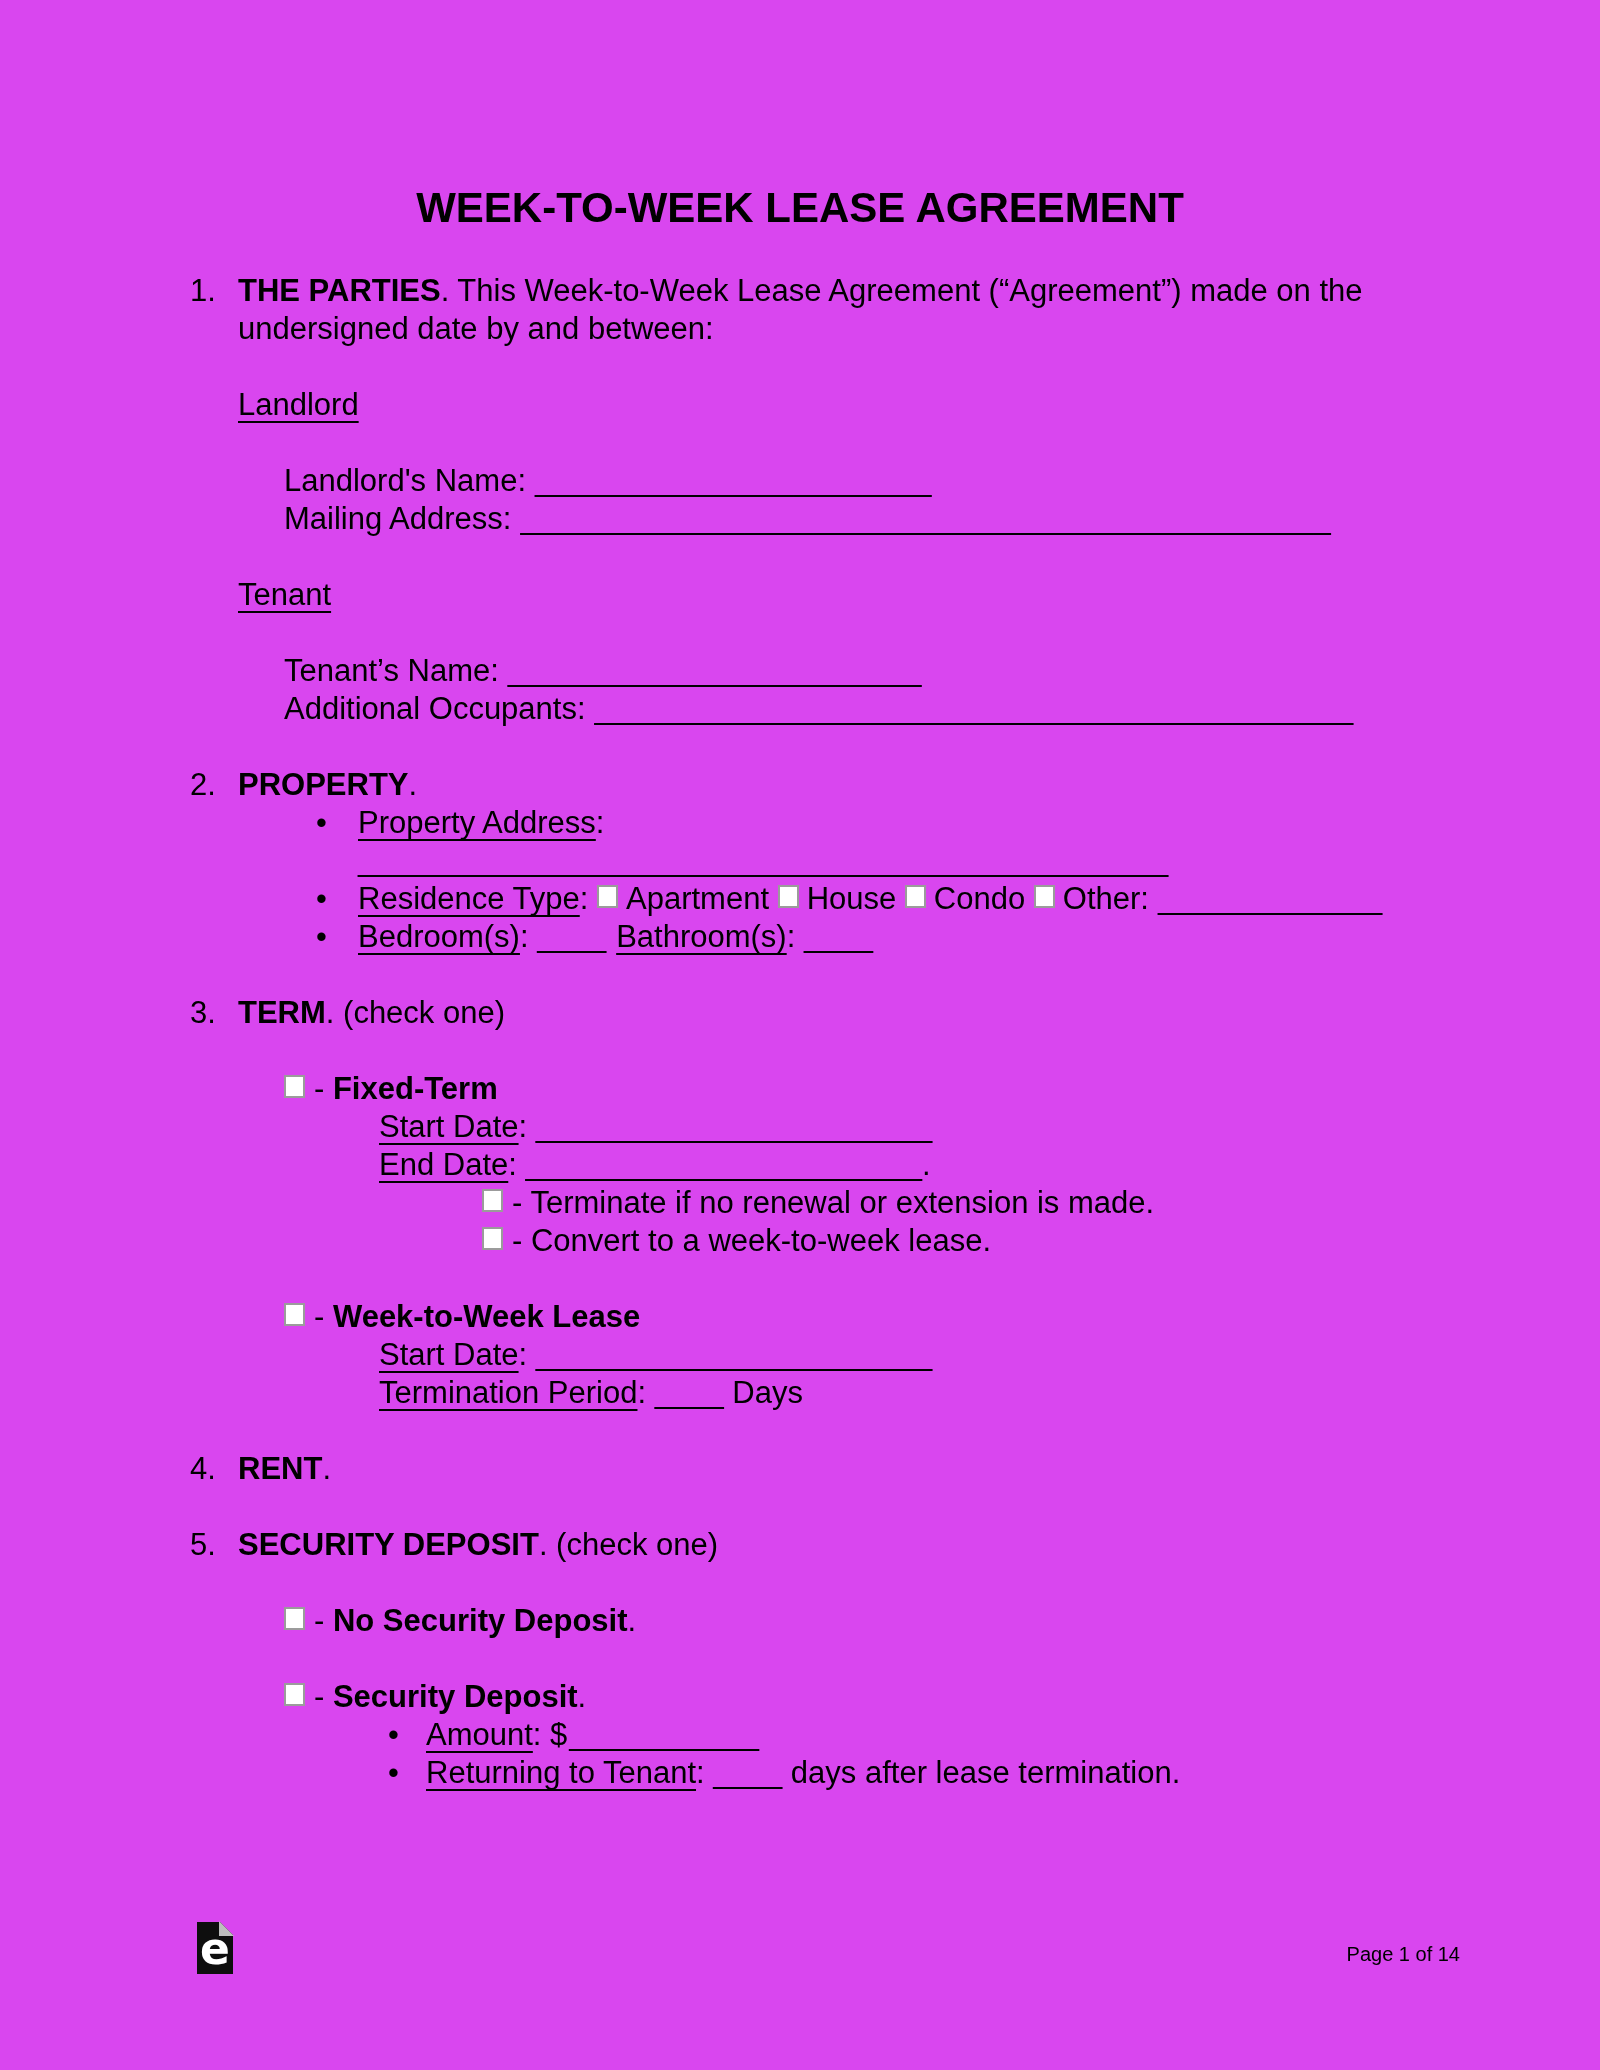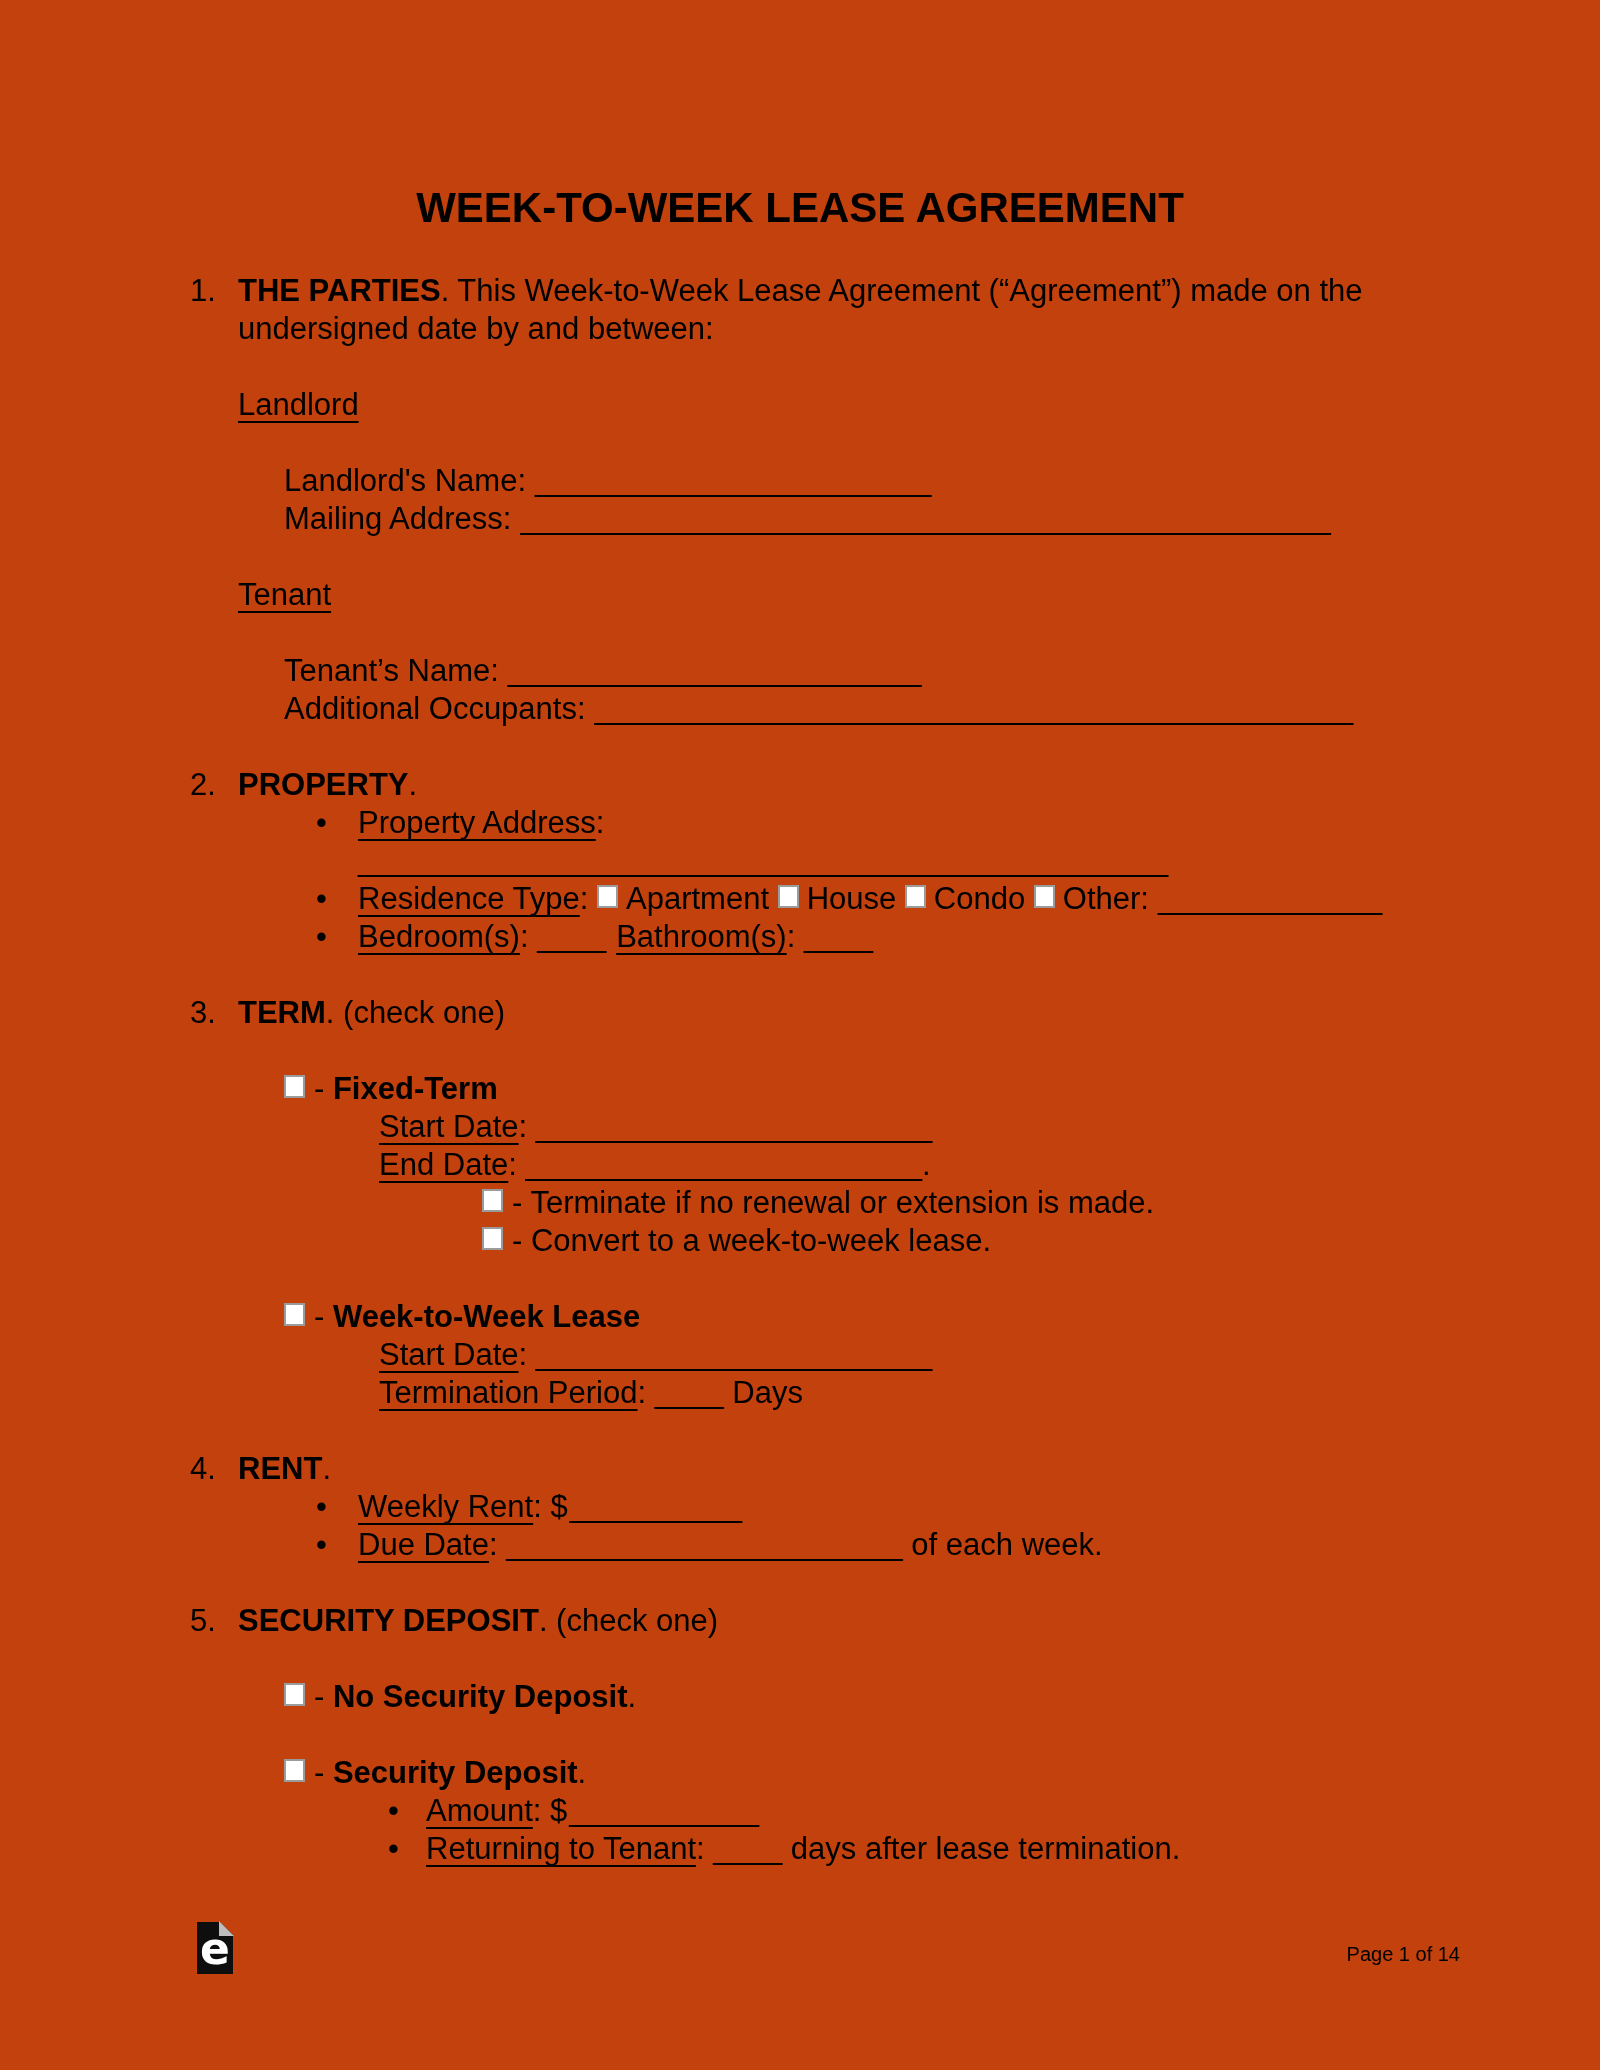--- a/index.html
+++ b/index.html
@@ -1,19 +1,19 @@
 <!DOCTYPE html>
 <html><head>
 <meta charset="utf-8">
 <style>
   html,body { margin:0; padding:0; background:#ffffff; }
   .page {
     position:relative;
     width:1600px; height:2070px;
-    background:#c2410c;
+    background:#d946ef;
     color:#000000;
     font-family:"Liberation Sans", sans-serif;
     font-size:31px;
     line-height:38px;
     overflow:hidden;
   }
   .content { margin:0 190px; width:1220px; }
   h1.title {
     margin:182px 0 0 0;
     font-size:42px;
@@ -146,24 +146,20 @@
           <p><span class="ul">Start Date</span><span>: </span><span class="bl">_______________________</span></p>
           <p><span class="ul">Termination Period</span><span>: </span><span class="bl">____</span><span> Days</span></p>
         </div>
       </div>
     </div>
 
     <div class="sec">
       <div class="num">4.</div>
       <div class="bd">
         <p><b>RENT</b><span>.</span></p>
-        <div class="bullets">
-          <p class="bul"><span class="ul">Weekly Rent</span><span>: $</span><span class="bl tight">__________</span></p>
-          <p class="bul"><span class="ul">Due Date</span><span>: </span><span class="bl">_______________________</span><span> of each week.</span></p>
-        </div>
       </div>
     </div>
 
     <div class="sec">
       <div class="num">5.</div>
       <div class="bd">
         <p><b>SECURITY DEPOSIT</b><span>. (check one)</span></p>
 
         <div class="mt ind-a">
           <p><span class="cb"></span><span>- </span><b>No Security Deposit</b><span>.</span></p>

